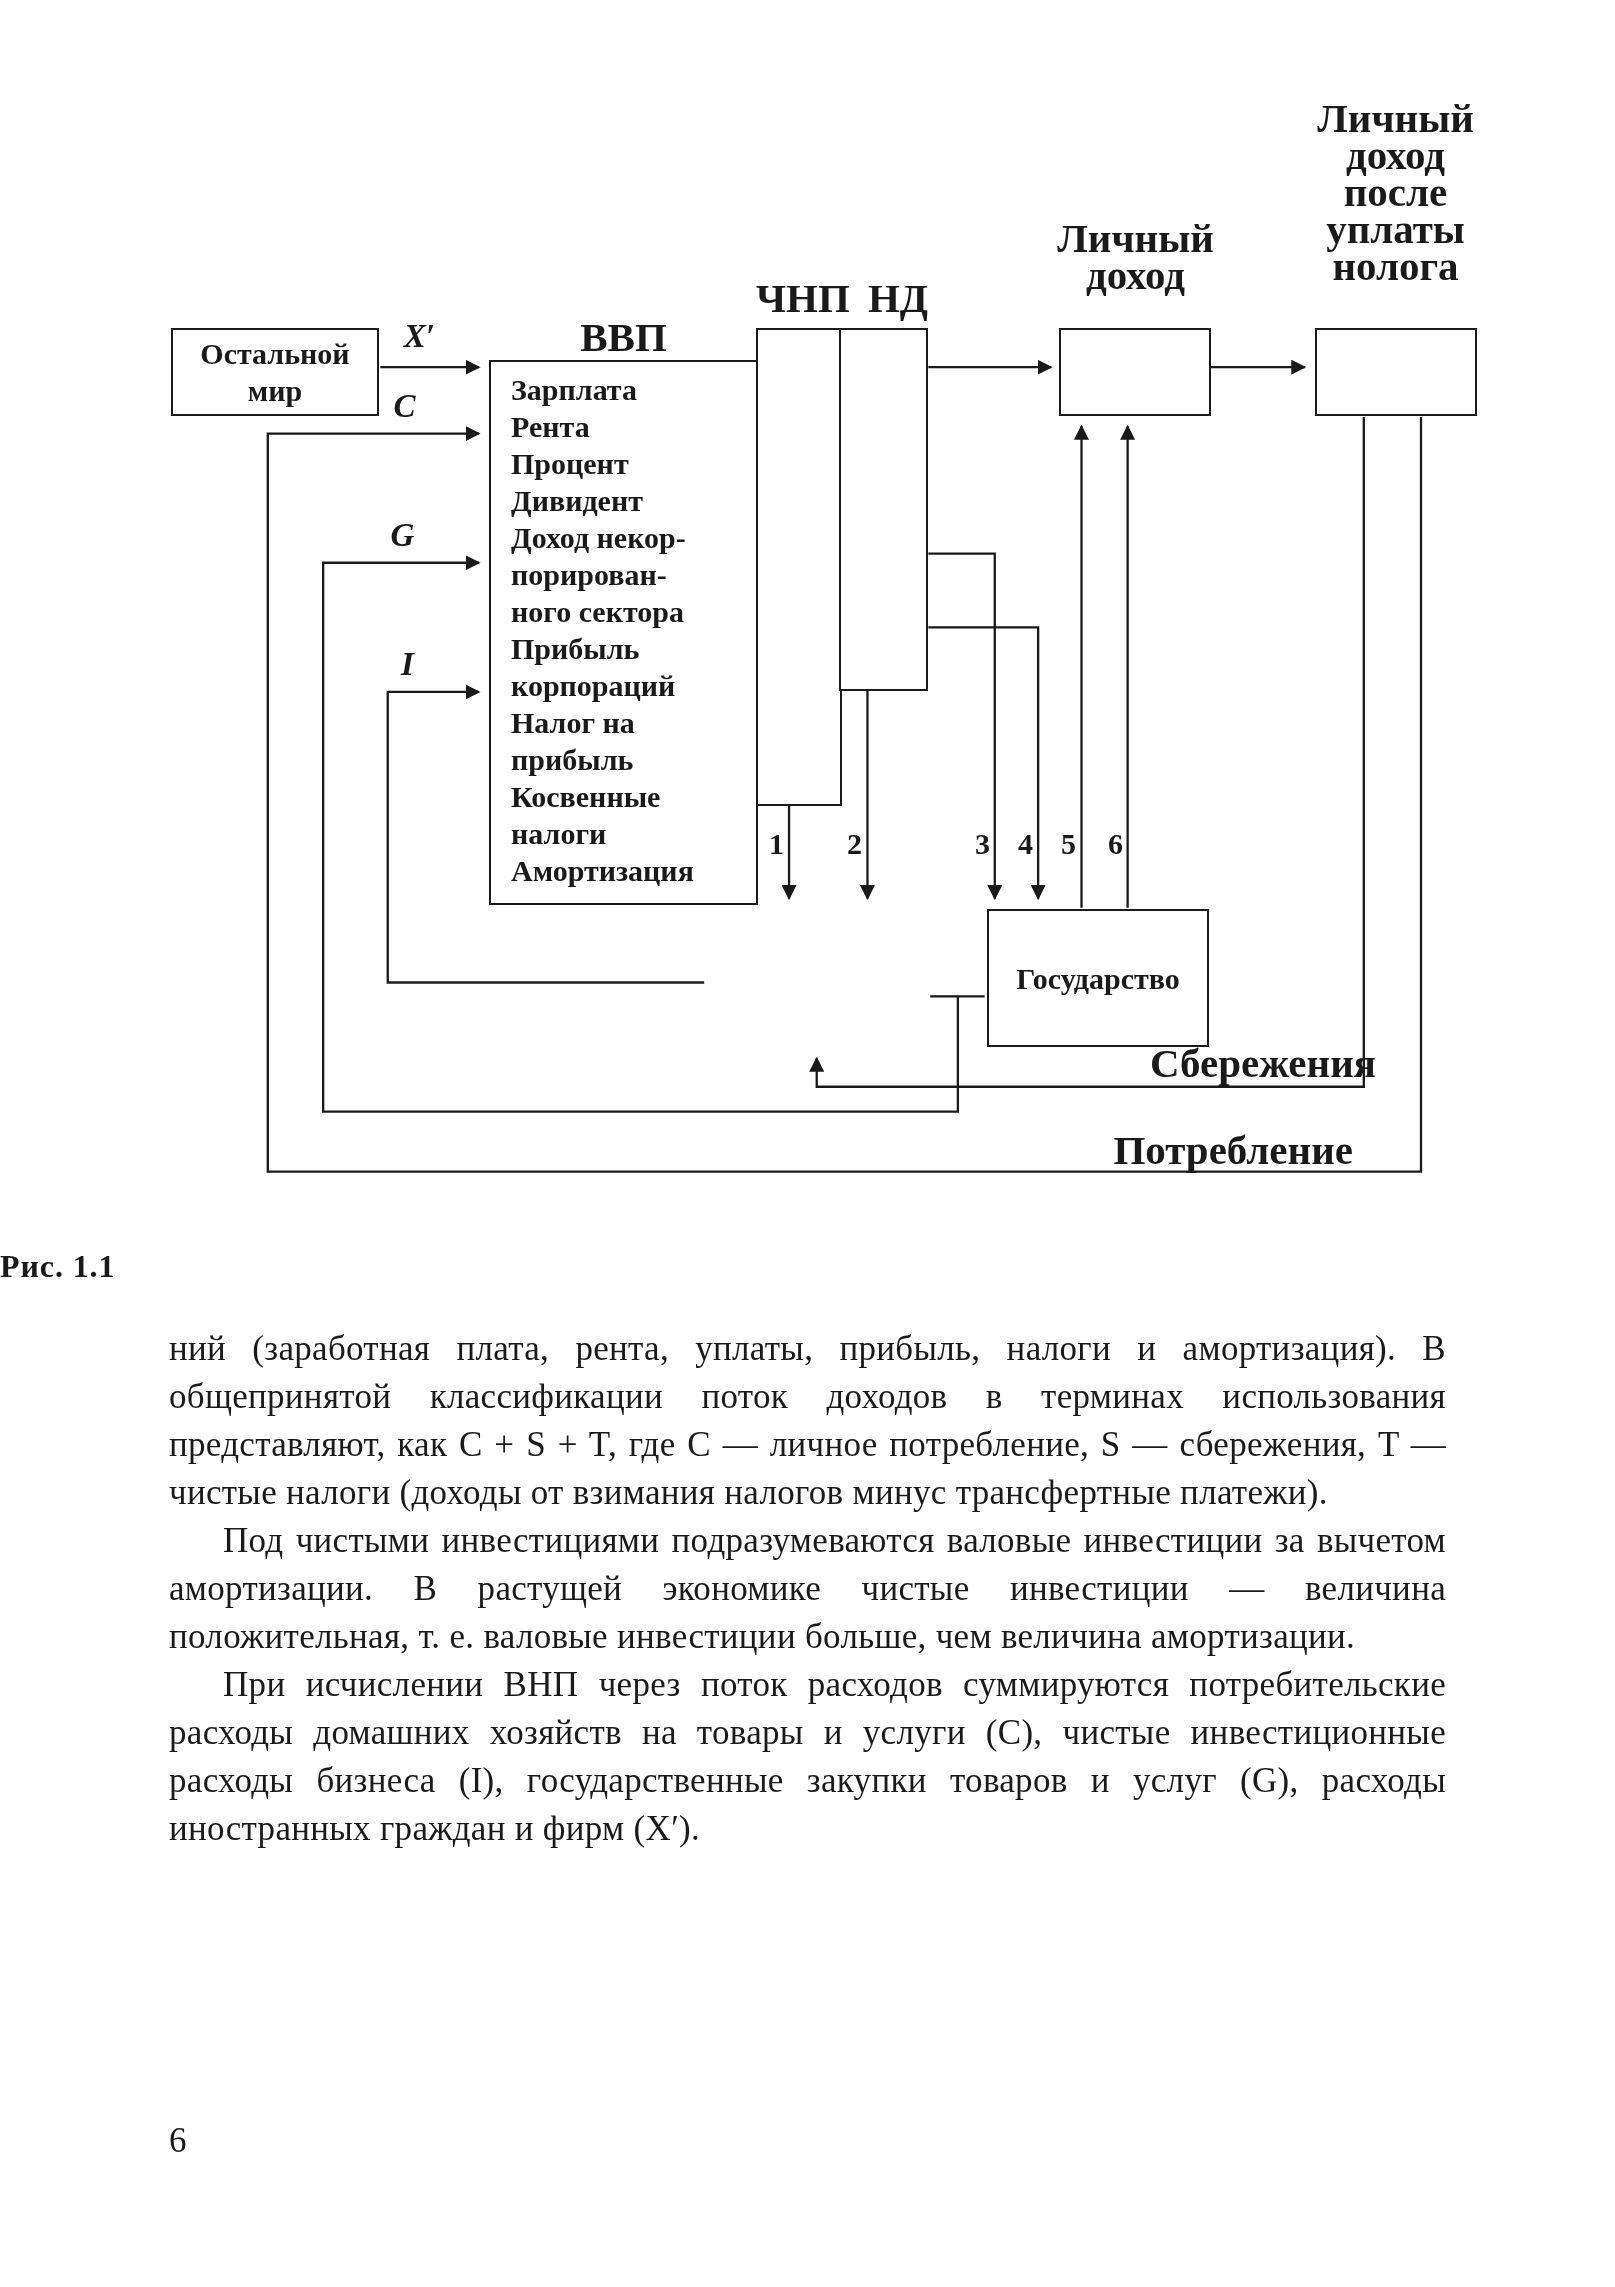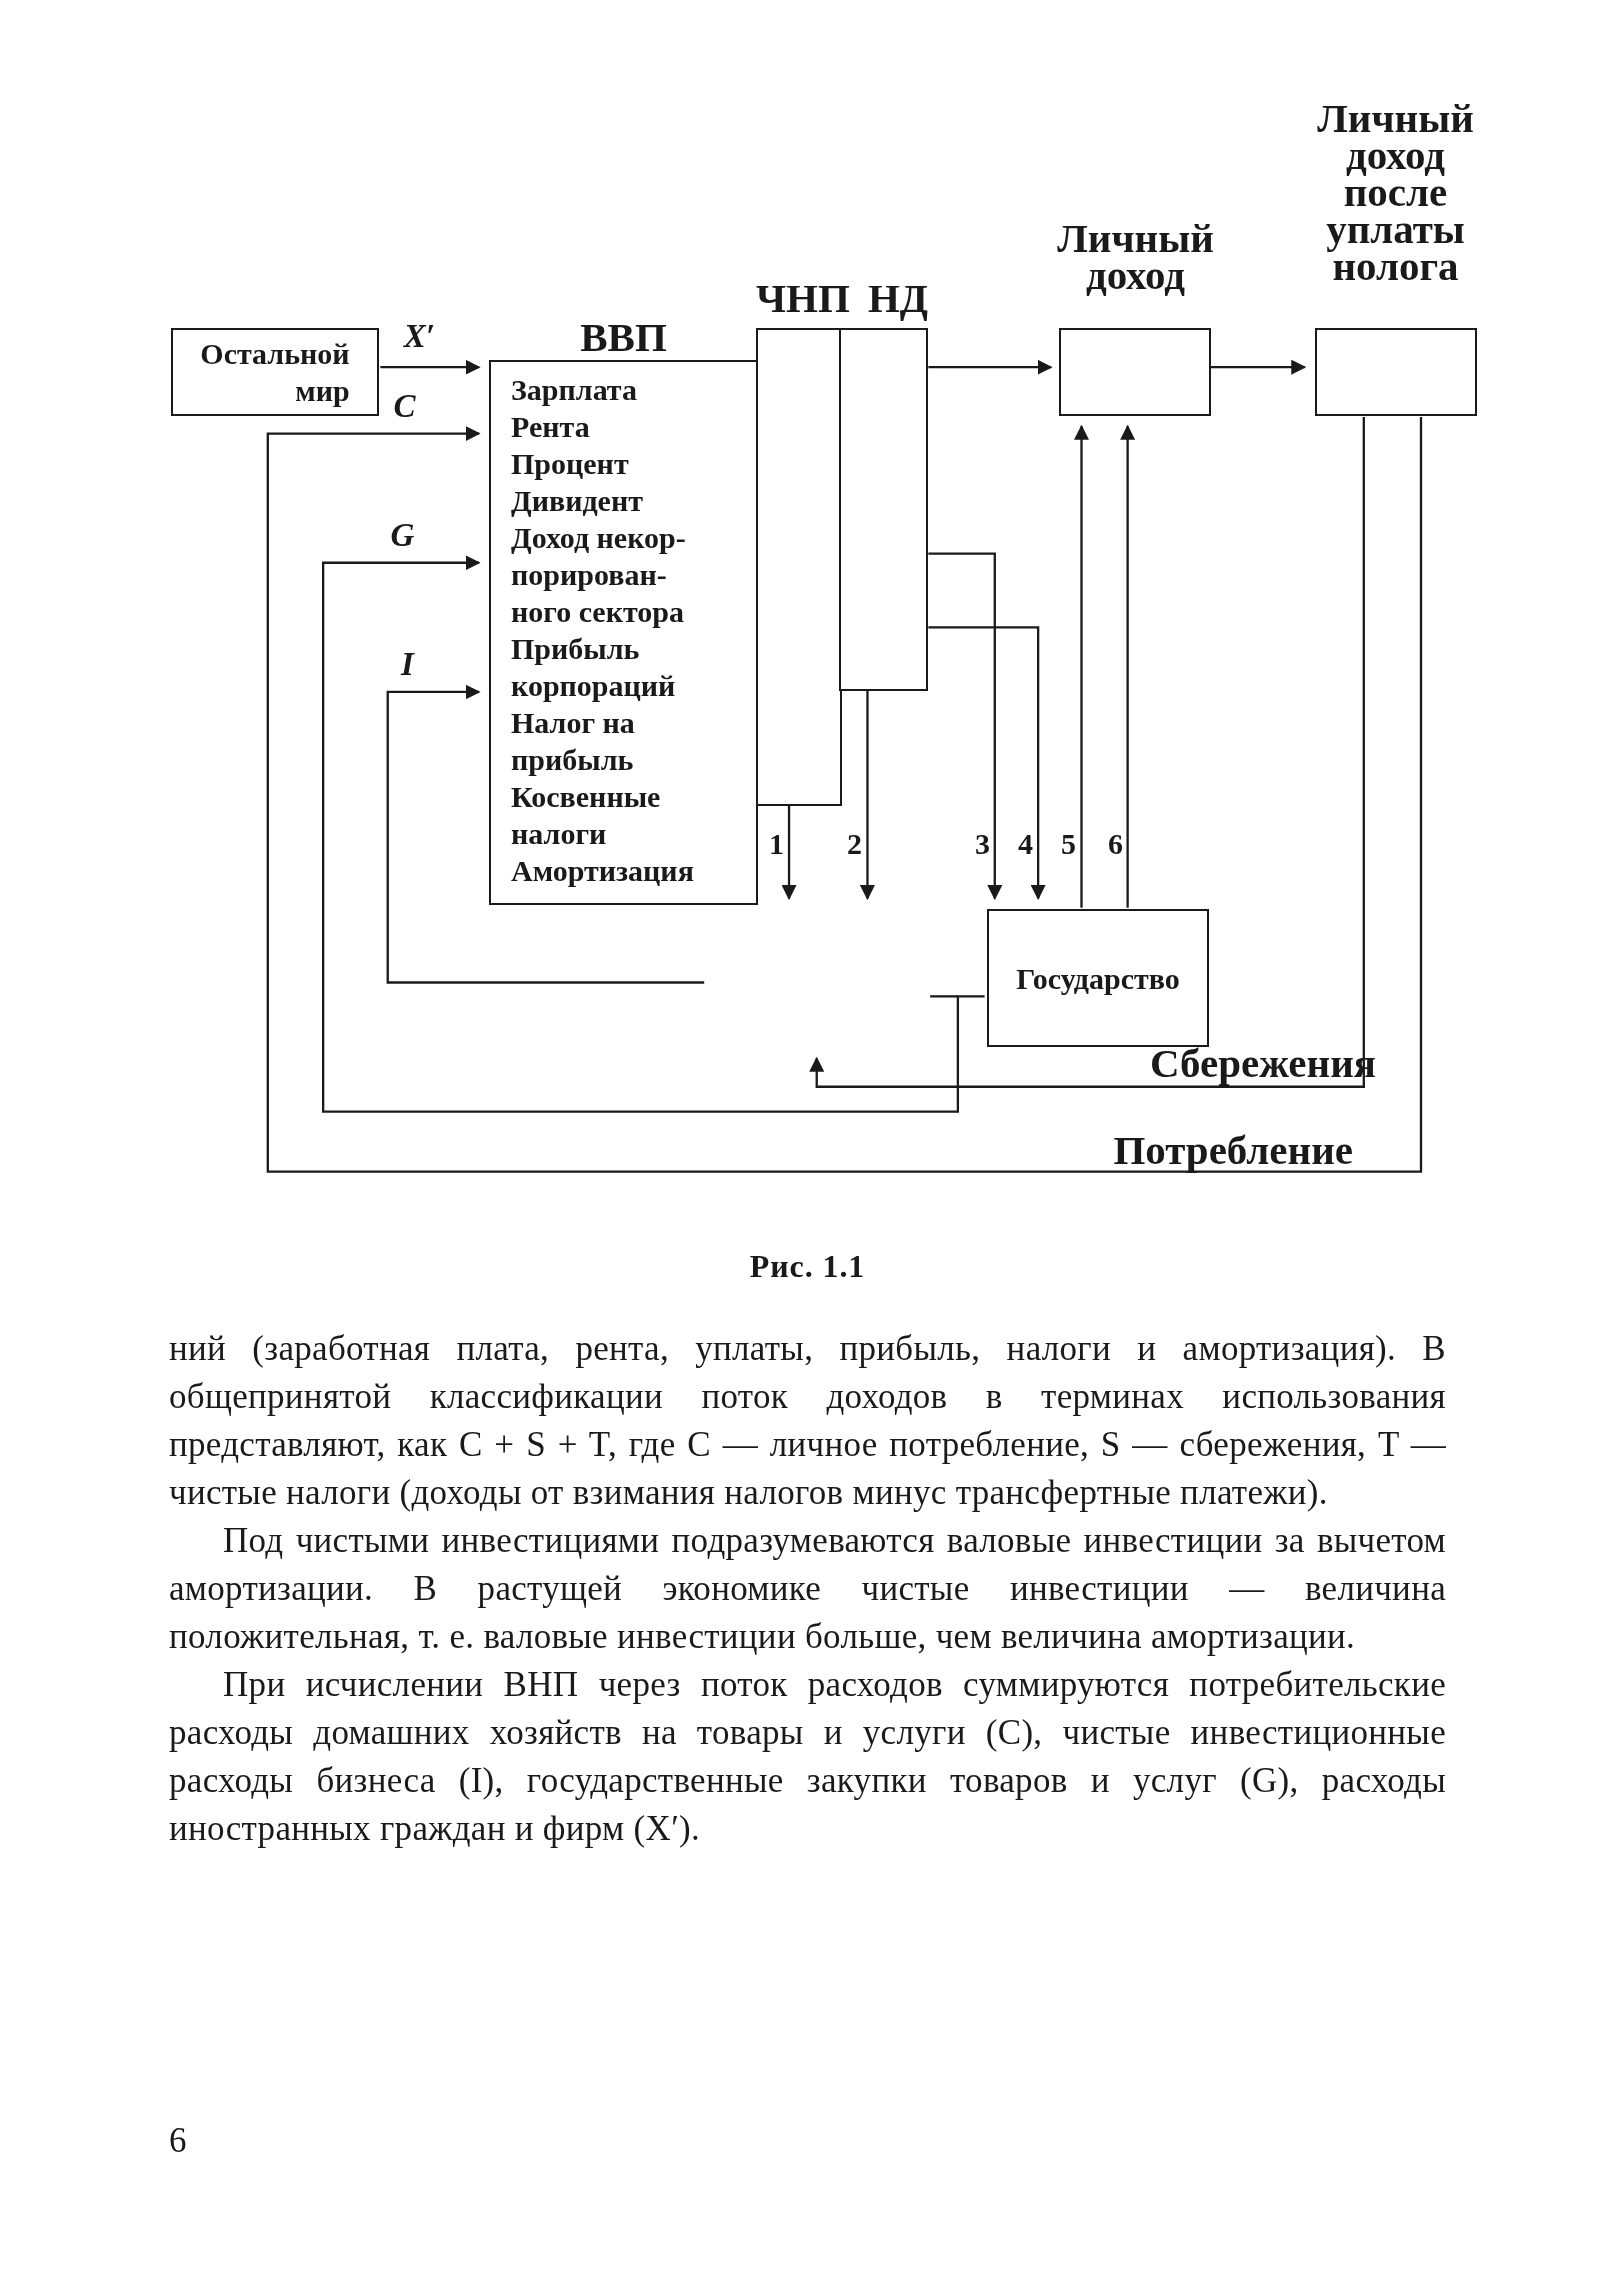--- a/index.html
+++ b/index.html
@@ -11,21 +11,21 @@
   }
   .page { position:absolute; inset:0; background:#fff; overflow:hidden; }
 
   
   .diagram { position:absolute; left:0; top:0; width:1615px; height:1227px; }
   .diagram svg { position:absolute; left:0; top:0; }
 
   .dbox {
     position:absolute; border:2.8px solid #1a1a1a; background:#fff;
     display:flex; align-items:center; justify-content:center;
-    text-align:right; font-size:30px; font-weight:600; line-height:37px;
+    text-align:center; font-size:30px; font-weight:600; line-height:37px;
     white-space:pre-line;
   }
   .dbox.list {
     align-items:flex-start; justify-content:flex-start; text-align:left;
     padding:9.2px 0 0 20px;
     margin-top:32px;
   }
   .dlabel {
     position:absolute; font-size:41px; font-weight:600; line-height:37px;
     white-space:pre-line; text-align:center;
@@ -36,21 +36,21 @@
     width:55px; text-align:center;
   }
   .numlab {
     position:absolute; font-size:30px; font-weight:600;
     width:28px; text-align:right;
   }
 
   
   .caption {
     position:absolute; left:0; top:1248px; width:1615px;
-    text-align:center; font-size:32px; font-weight:700; letter-spacing:0.9px;
+    text-align:left; font-size:32px; font-weight:700; letter-spacing:0.9px;
   }
   .body-text {
     position:absolute; left:169px; top:1325px; width:1277px;
     font-size:35px; font-weight:500; line-height:48px;
     text-align:justify; letter-spacing:0.3px;
   }
   .body-text p { text-indent:54px; }
   .body-text p.first { text-indent:0; }
   .pagenum {
     position:absolute; left:169px; top:2121px; font-size:35px; font-weight:500;

